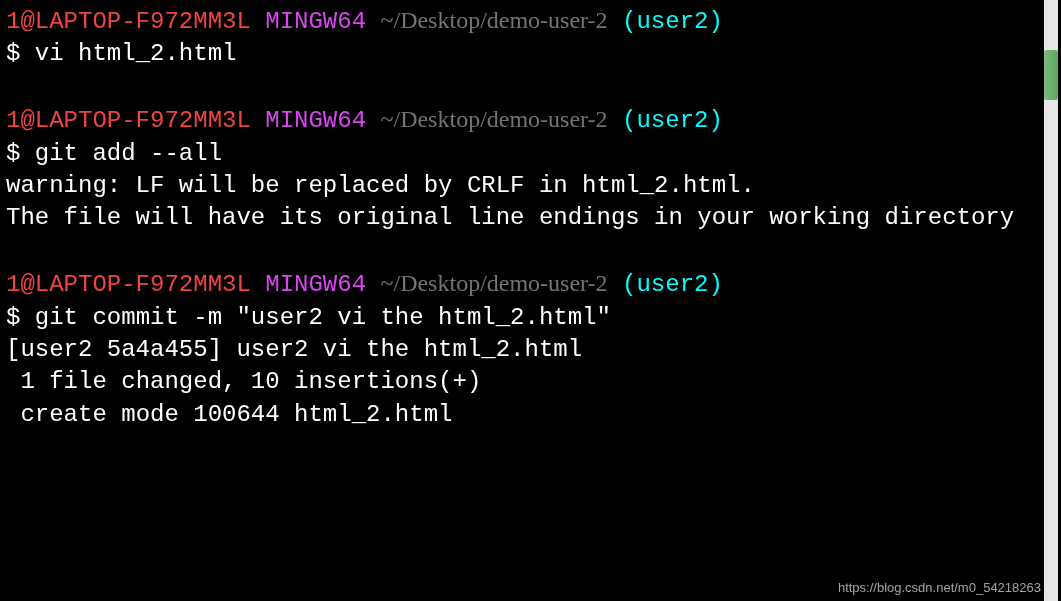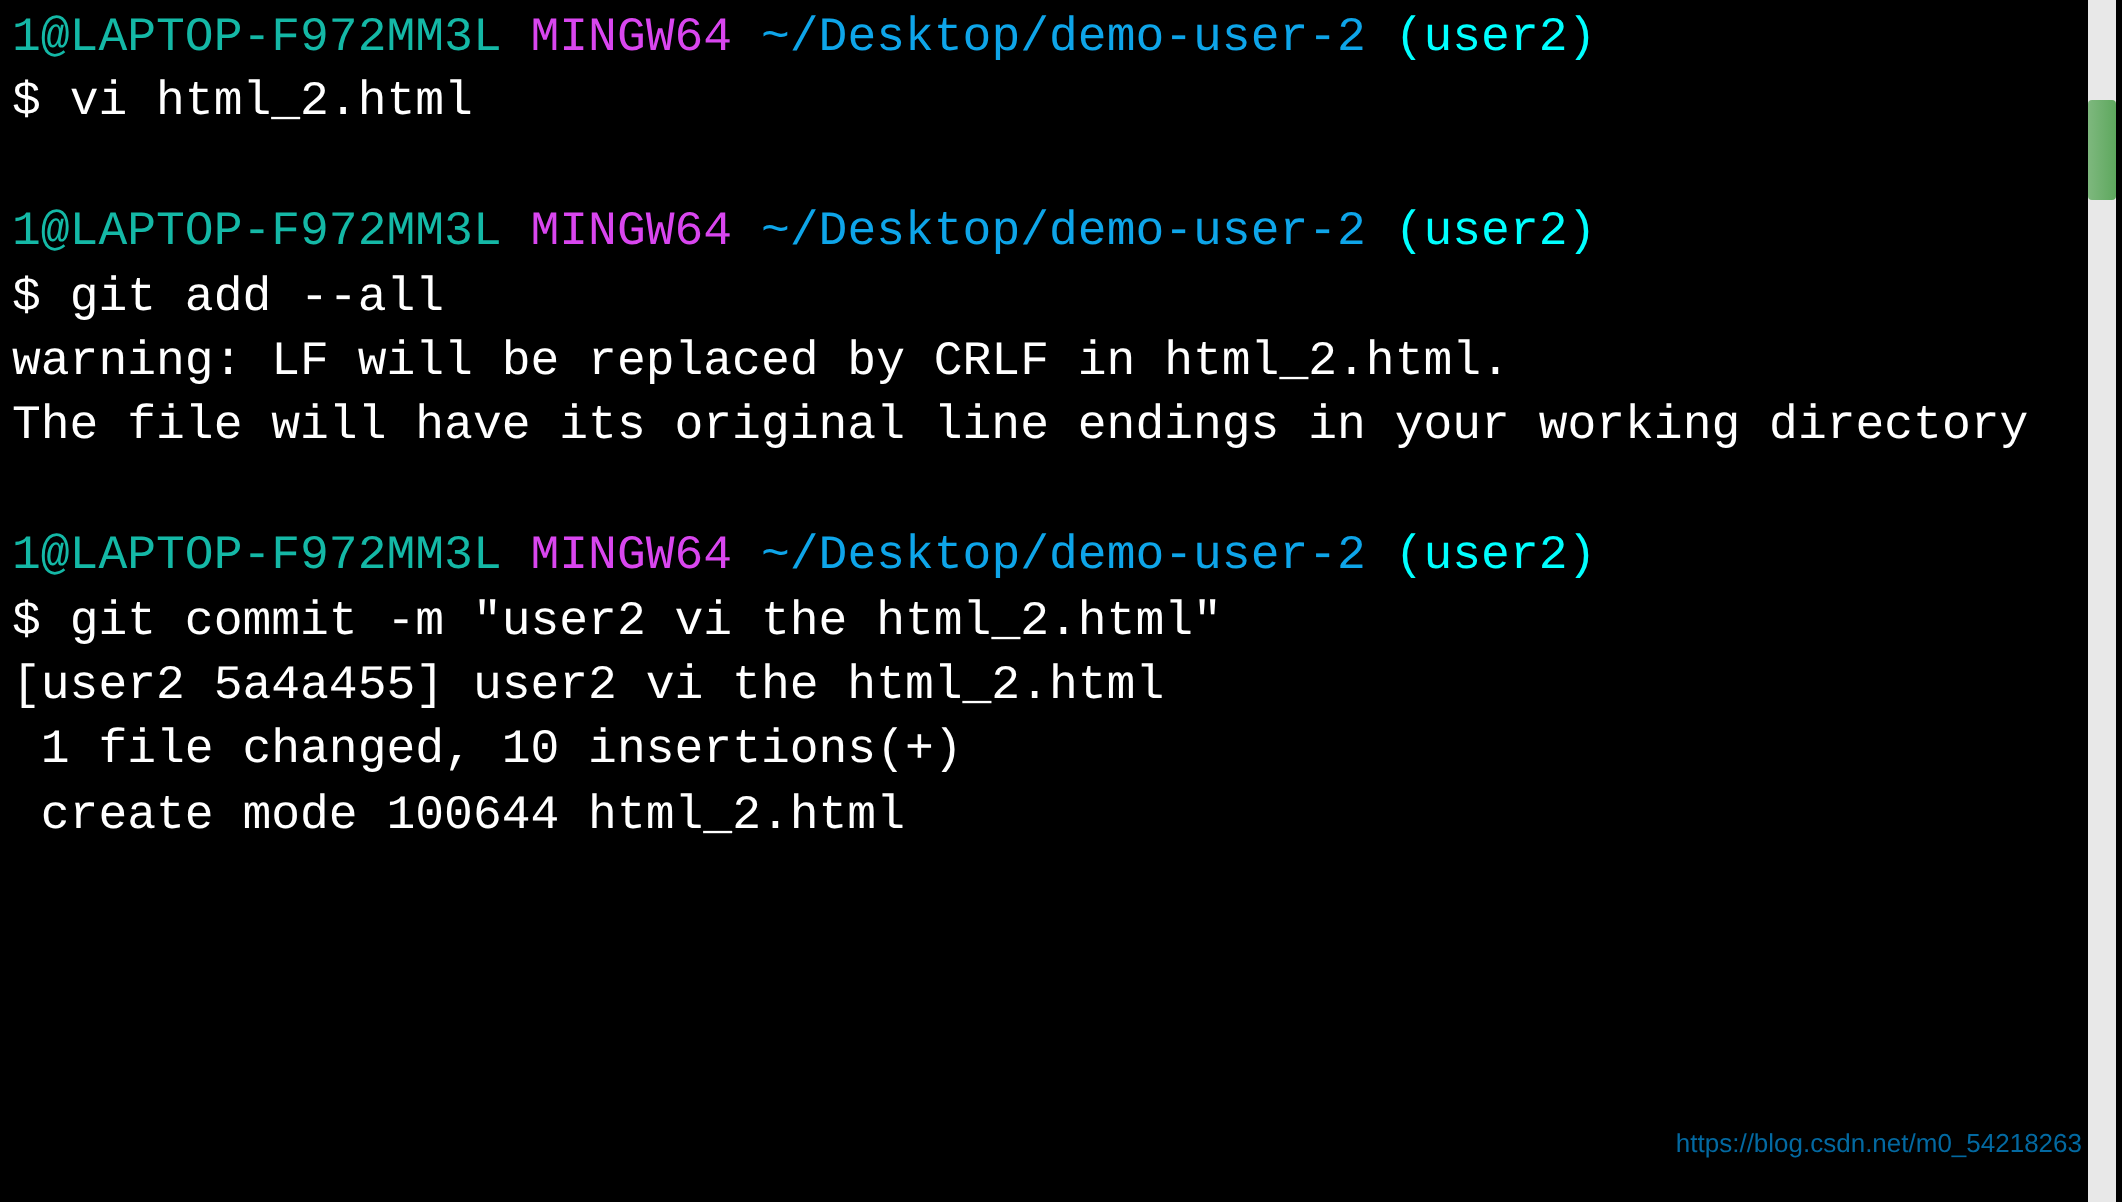--- a/index.html
+++ b/index.html
@@ -18,27 +18,28 @@
       padding: 4px 6px;
       line-height: 1.35;
     }
     .terminal {
       width: 1036px;
       height: 100%;
       white-space: pre-wrap;
       word-break: break-all;
     }
     .green {
-      color: #14b8a6;
+      color: #ef4444;
     }
     .magenta {
       color: #d946ef;
     }
     .yellow {
-      color: #0ea5e9;
+      color: #737373;
+      font-family: Liberation Serif, serif;
     }
     .cyan {
       color: #00ffff;
     }
     .white {
       color: #ffffff;
     }
     .scrollbar {
       position: absolute;
       right: 3px;
@@ -52,23 +53,23 @@
       right: 0;
       top: 50px;
       width: 14px;
       height: 50px;
       background: linear-gradient(to right, #7eb87e, #5ea85e);
       border-radius: 2px;
     }
     .watermark {
       position: absolute;
       right: 20px;
-      bottom: 20px;
+      bottom: 4px;
       font-size: 13px;
-      color: #0369a1;
+      color: #a3a3a3;
       font-family: Arial, sans-serif;
     }
     .line {
       display: block;
     }
   </style>
 </head>
 <body>
 
 <div class="terminal"><span class="line"><span class="green">1@LAPTOP-F972MM3L</span><span class="white"> </span><span class="magenta">MINGW64</span><span class="white"> </span><span class="yellow">~/Desktop/demo-user-2</span><span class="white"> </span><span class="cyan">(</span><span class="cyan">user2</span><span class="cyan">)</span></span><span class="line"><span class="white">$ </span><span class="white">vi html_2.html</span></span><span class="line"> </span><span class="line"><span class="green">1@LAPTOP-F972MM3L</span><span class="white"> </span><span class="magenta">MINGW64</span><span class="white"> </span><span class="yellow">~/Desktop/demo-user-2</span><span class="white"> </span><span class="cyan">(</span><span class="cyan">user2</span><span class="cyan">)</span></span><span class="line"><span class="white">$ </span><span class="white">git add --all</span></span><span class="line white">warning: LF will be replaced by CRLF in html_2.html.</span><span class="line white">The file will have its original line endings in your working directory</span><span class="line"> </span><span class="line"><span class="green">1@LAPTOP-F972MM3L</span><span class="white"> </span><span class="magenta">MINGW64</span><span class="white"> </span><span class="yellow">~/Desktop/demo-user-2</span><span class="white"> </span><span class="cyan">(</span><span class="cyan">user2</span><span class="cyan">)</span></span><span class="line"><span class="white">$ </span><span class="white">git commit -m "user2 vi the html_2.html"</span></span><span class="line white">[user2 5a4a455] user2 vi the html_2.html</span><span class="line white"> 1 file changed, 10 insertions(+)</span><span class="line white"> create mode 100644 html_2.html</span></div>

